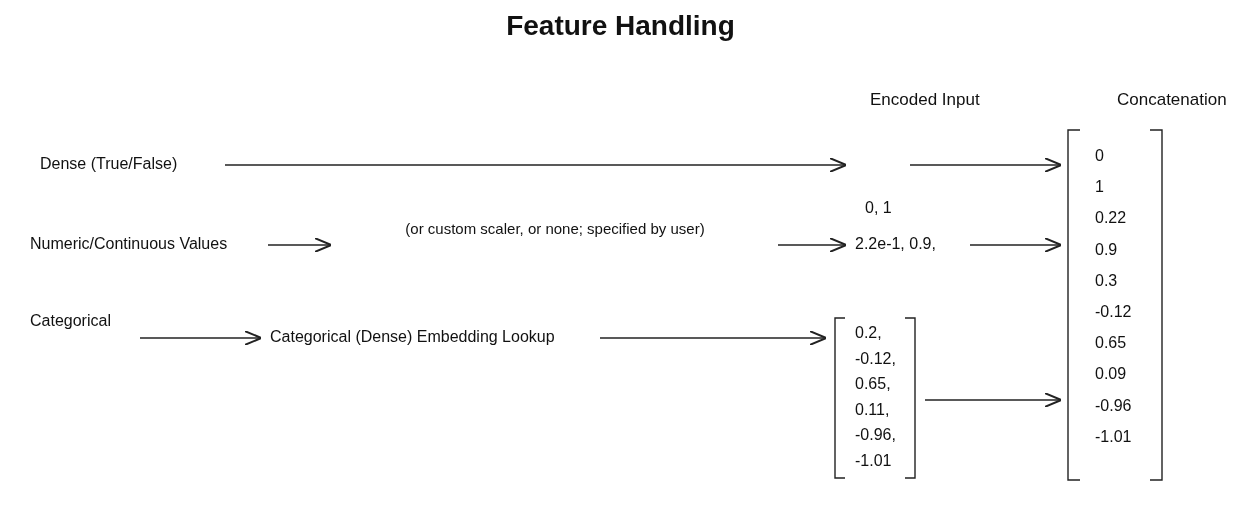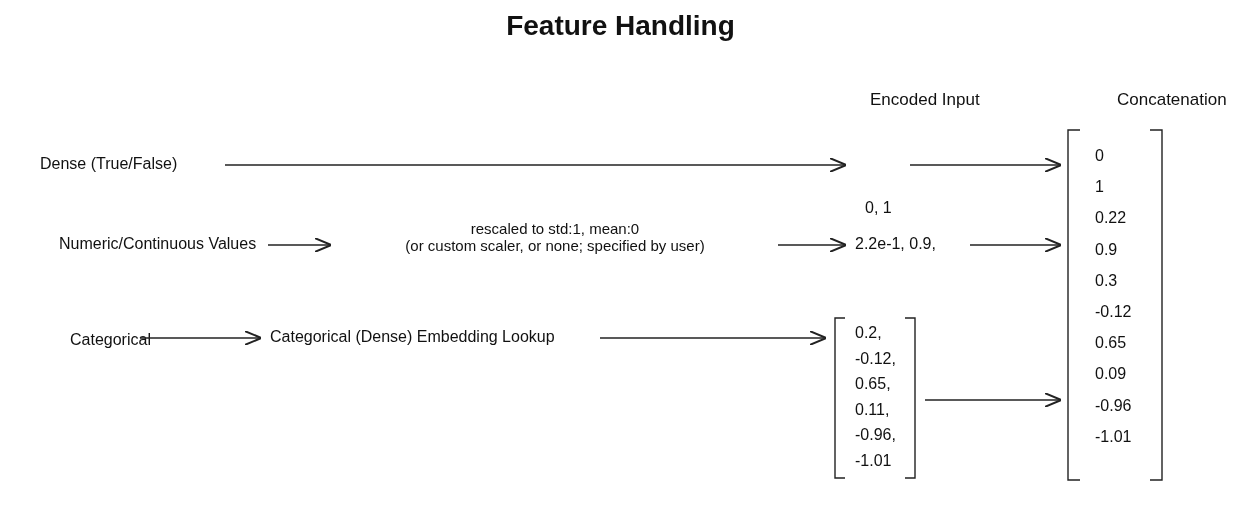--- a/index.html
+++ b/index.html
@@ -63,28 +63,27 @@
 <div class="stage">
 
   <div class="title">Feature Handling</div>
 
   <div class="col-header" style="left:870px;">Encoded Input</div>
   <div class="col-header" style="left:1117px;">Concatenation</div>
 
   <div class="label" style="left:40px; top:155px;">Dense (True/False)</div>
   <div class="label" style="left:865px; top:155px;margin-top:44px;">0, 1</div>
 
-  <div class="label" style="left:30px; top:235px;margin-left:29px;">Numeric/Continuous Values</div>
+  <div class="label" style="left:30px; top:235px;">Numeric/Continuous Values</div>
   <div class="label small center" style="left:335px; top:220px; width:440px;">
-    <div>rescaled to std:1, mean:0</div>
     <div>(or custom scaler, or none; specified by user)</div>
   </div>
   <div class="label" style="left:855px; top:235px;">2.2e-1, 0.9,</div>
 
-  <div class="label" style="left:30px; top:331px;margin-left:40px;">Categorical</div>
+  <div class="label" style="left:30px; top:312px;">Categorical</div>
   <div class="label" style="left:270px; top:328px;">Categorical (Dense) Embedding Lookup</div>
 
   <div class="vec-col" style="left:855px; top:320px;">
     <div>0.2,</div>
     <div>-0.12,</div>
     <div>0.65,</div>
     <div>0.11,</div>
     <div>-0.96,</div>
     <div>-1.01</div>
   </div>

